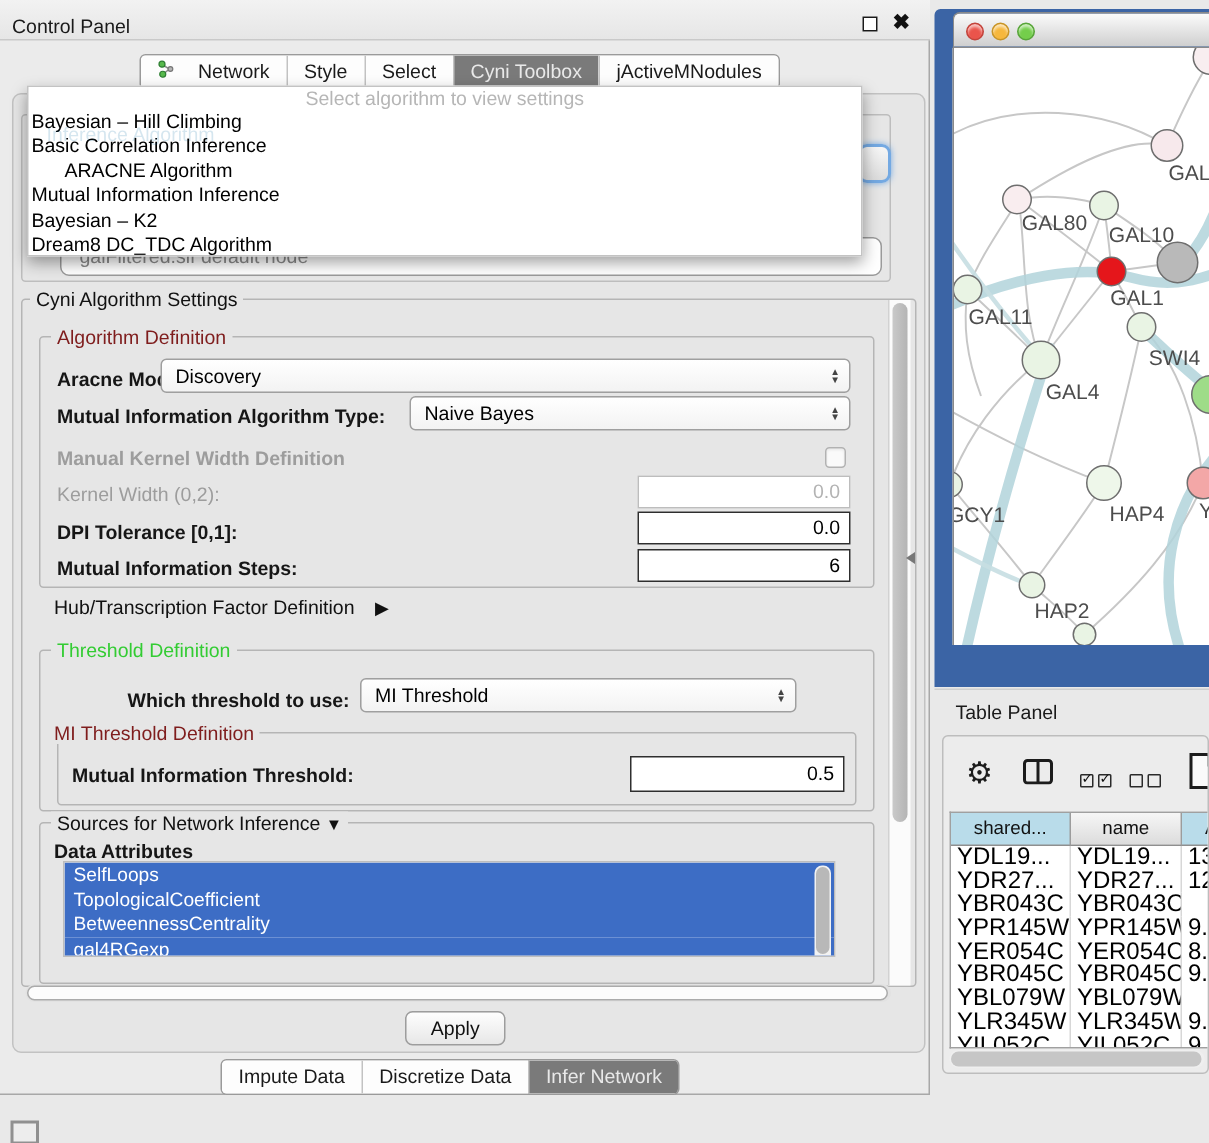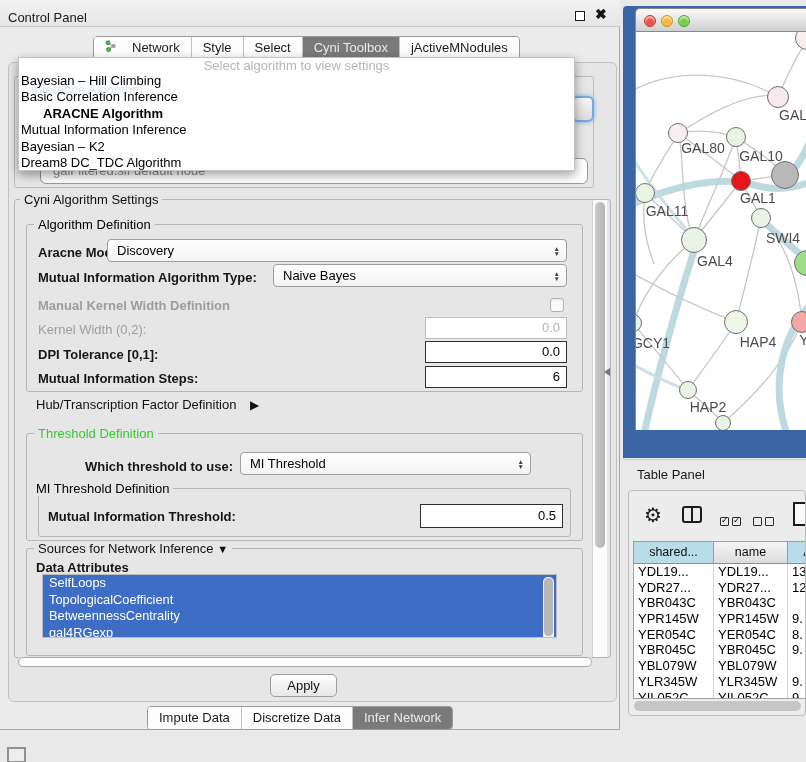--- a/index.html
+++ b/index.html
@@ -42,27 +42,27 @@
   .focus-btn { left:572px; top:96px; width:22px; height:26px; border-radius:6px;
     background:linear-gradient(#f6f6f6,#dcdcdc); border:2px solid #74a9e2;
     box-shadow:0 0 4px #74a9e2; z-index:1; }
 
   
   .popup { left:18px; top:57px; width:557px; height:114px; z-index:5;
     background:#ffffff; border:1px solid #c3c3c3;
     box-shadow:0 4px 10px rgba(0,0,0,.38); overflow:hidden; }
   .popup-head { height:15px; text-align:center; color:#b6b6b6; font-size:13px; line-height:15px; }
   .popup-item { height:16.4px; line-height:16.4px; font-size:13px; color:#000; padding-left:2px; white-space:nowrap; }
-  .popup-item.bold { font-weight:bold;padding-left:24px; }
+  .popup-item.bold { font-weight:normal;padding-left:24px; }
   .ghost1 { position:absolute; left:12px; top:24px; font-size:13px; color:#0369a1; opacity:.16; }
 
   
   .group { border:1px solid #b5b5b5; border-radius:3px; }
   .gtitle { position:absolute; font-size:13px; background:#e6e6e6; padding:0 4px; white-space:nowrap; }
-  .blue  { color:#000000; }
+  .blue  { color:#7f1d1d; }
   .green { color:#33cc33; }
 
   .settings-group { left:14px; top:199px; width:597px; height:459px; }
   .settings-title { left:20px; top:192px; color:#111; }
 
   .algo-group { left:26px; top:224px; width:557px; height:168px; }
   .algo-title { left:34px; top:217px; }
   .thr-group  { left:26px; top:433px; width:557px; height:108px; }
   .thr-title  { left:34px; top:426px; }
   .mithr-group{ left:38px; top:488px; width:533px; height:49px; }
@@ -139,21 +139,21 @@
   .pairbox { width:9px; height:9px; border:1.5px solid #2a2a2a; border-radius:1px; display:inline-block; margin-right:3px; position:relative; }
   .pairbox .ck { position:absolute; left:0px; top:-3px; font-size:9px; color:#111; }
   .grid { left:4px; top:50px; width:174px; height:158px; background:#fff;
     border:1px solid #a0a0a0; border-right:none; overflow:hidden; }
   .thead { display:flex; height:22px; }
   .th { height:22px; border-right:1px solid #9c9c9c; border-bottom:1px solid #8f8f8f;
     background:linear-gradient(#f6f6f6,#dcdcdc); font-size:12.5px; line-height:21px; text-align:center;
     overflow:hidden; white-space:nowrap; flex:none; }
   .th.hl { background:#b9dcea; }
   .tr { display:flex; height:15.7px; }
-  .td { flex:none; font-size:13px; line-height:15.6px; padding-left:4px;
+  .td { flex:none; font-size:16px; line-height:15.6px; padding-left:4px;
     border-right:1px solid #d7d7d7; white-space:nowrap; overflow:hidden; color:#000; }
   .c0 { width:80px; } .c1 { width:74px; } .c2 { width:40px; }
   .t-hscroll { left:4px; top:209px; width:170px; height:12px; background:#efefef; border-radius:6px; }
   .t-hthumb { position:absolute; left:1px; top:1px; width:167px; height:10px; background:#c6c6c6; border-radius:6px; }
 </style>
 </head>
 <body>
 
 <div class="page">
 

